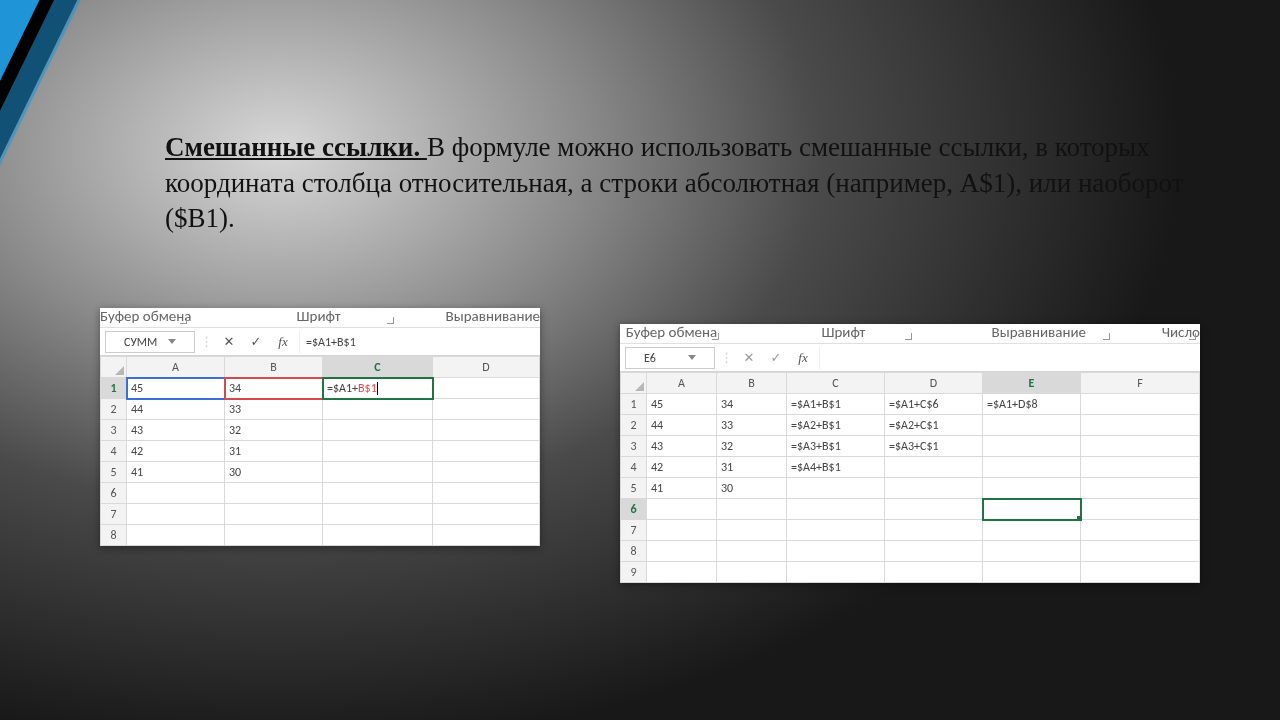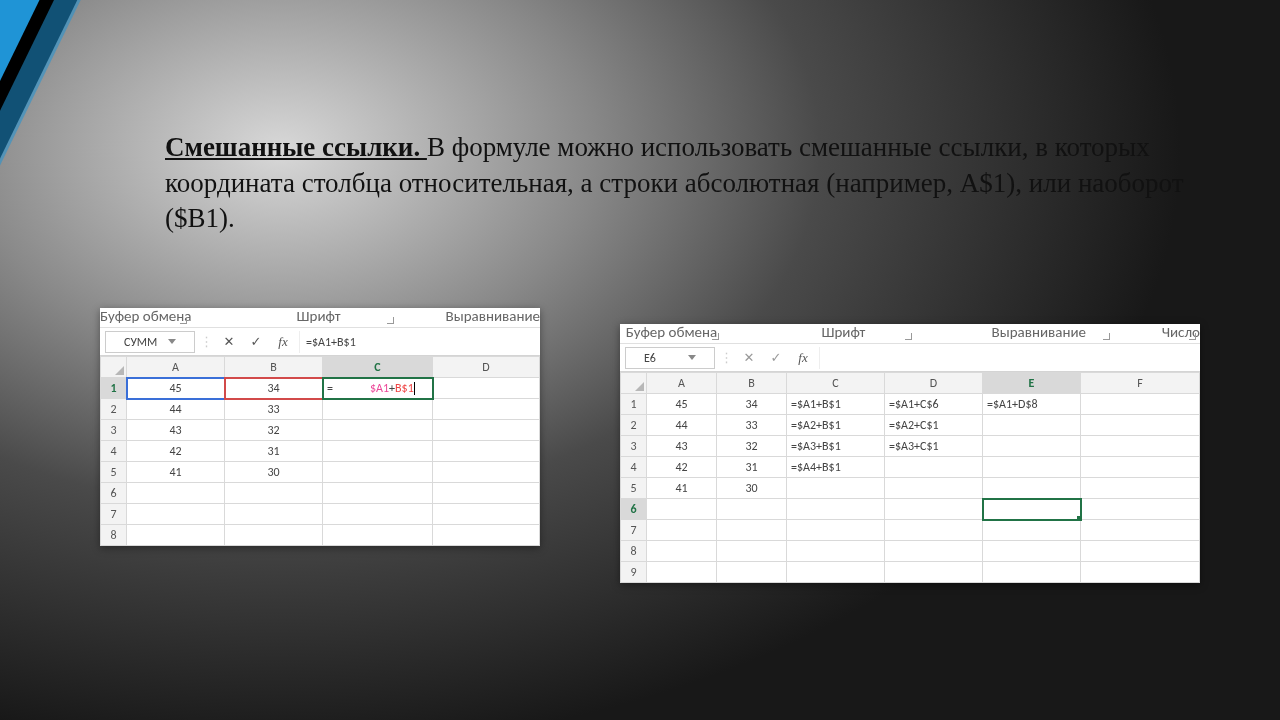--- a/index.html
+++ b/index.html
@@ -41,27 +41,27 @@
   .fbtn { width:22px; height:22px; display:flex; align-items:center; justify-content:center; color:#999; font-size:13px; }
   .fbtn.active { color:#555; }
   .fx { font-style:italic; font-family:"Times New Roman",serif; font-size:13px; color:#555; }
   .finput { flex:1; font-size:12px; padding:0 6px; height:22px; display:flex; align-items:center; border-left:1px solid #eee; }
 
   table.sheet { border-collapse:collapse; width:100%; table-layout:fixed; }
   .sheet th, .sheet td { border:1px solid #d9d9d9; height:21px; font-size:12px; font-weight:400; padding:0 4px; background:#fff; overflow:hidden; white-space:nowrap; }
   .sheet th { background:#f3f3f3; text-align:center; color:#555; }
   .sheet th.rowh { width:26px; background:#f3f3f3; text-align:center; }
   .sheet th.sel { background:#d9d9d9; color:#217346; font-weight:600; }
-  .sheet td.num { text-align:center; }
+  .sheet td.num { text-align:left; }
   .sheet td.txt { text-align:left; }
 
   .edit-cell { outline:2px solid #217346; outline-offset:-1px; text-align:left; background:#fff; position:relative; }
   .ref-blue { outline:2px solid #3a6fd8; outline-offset:-1px; }
   .ref-red  { outline:2px solid #d24a4a; outline-offset:-1px; }
-  .blue-t { color:#ec4899;margin-left:37px; }
+  .blue-t { color:#404040; }
   .red-t  { color:#ef4444; }
   .sel-cell { outline:2px solid #217346; outline-offset:-1px; position:relative; }
   .sel-cell::after { content:""; position:absolute; right:-3px; bottom:-3px; width:6px; height:6px; background:#217346; }
   .cursor { display:inline-block; width:1px; height:13px; background:#000; vertical-align:middle; }
 
   .corner { width:26px; background:#f3f3f3; position:relative; }
   .corner::after { content:""; position:absolute; right:2px; bottom:2px; width:0; height:0; border-style:solid; border-width:0 0 9px 9px; border-color:transparent transparent #b7b7b7 transparent; }
 </style>
 </head>
 <body>

